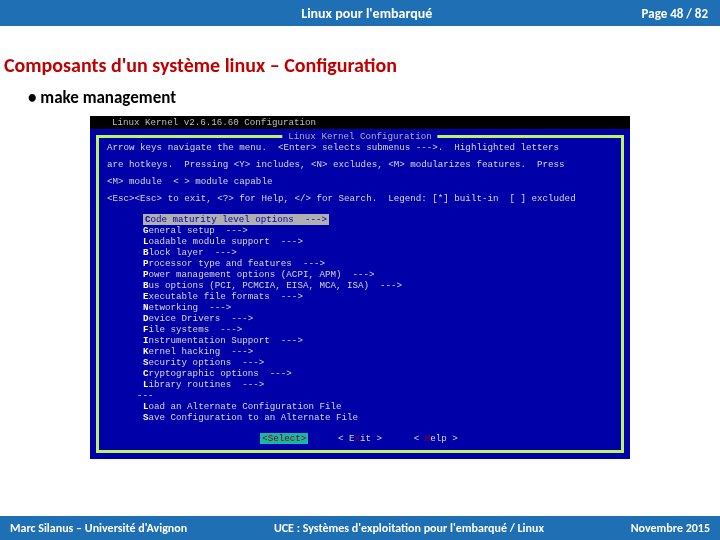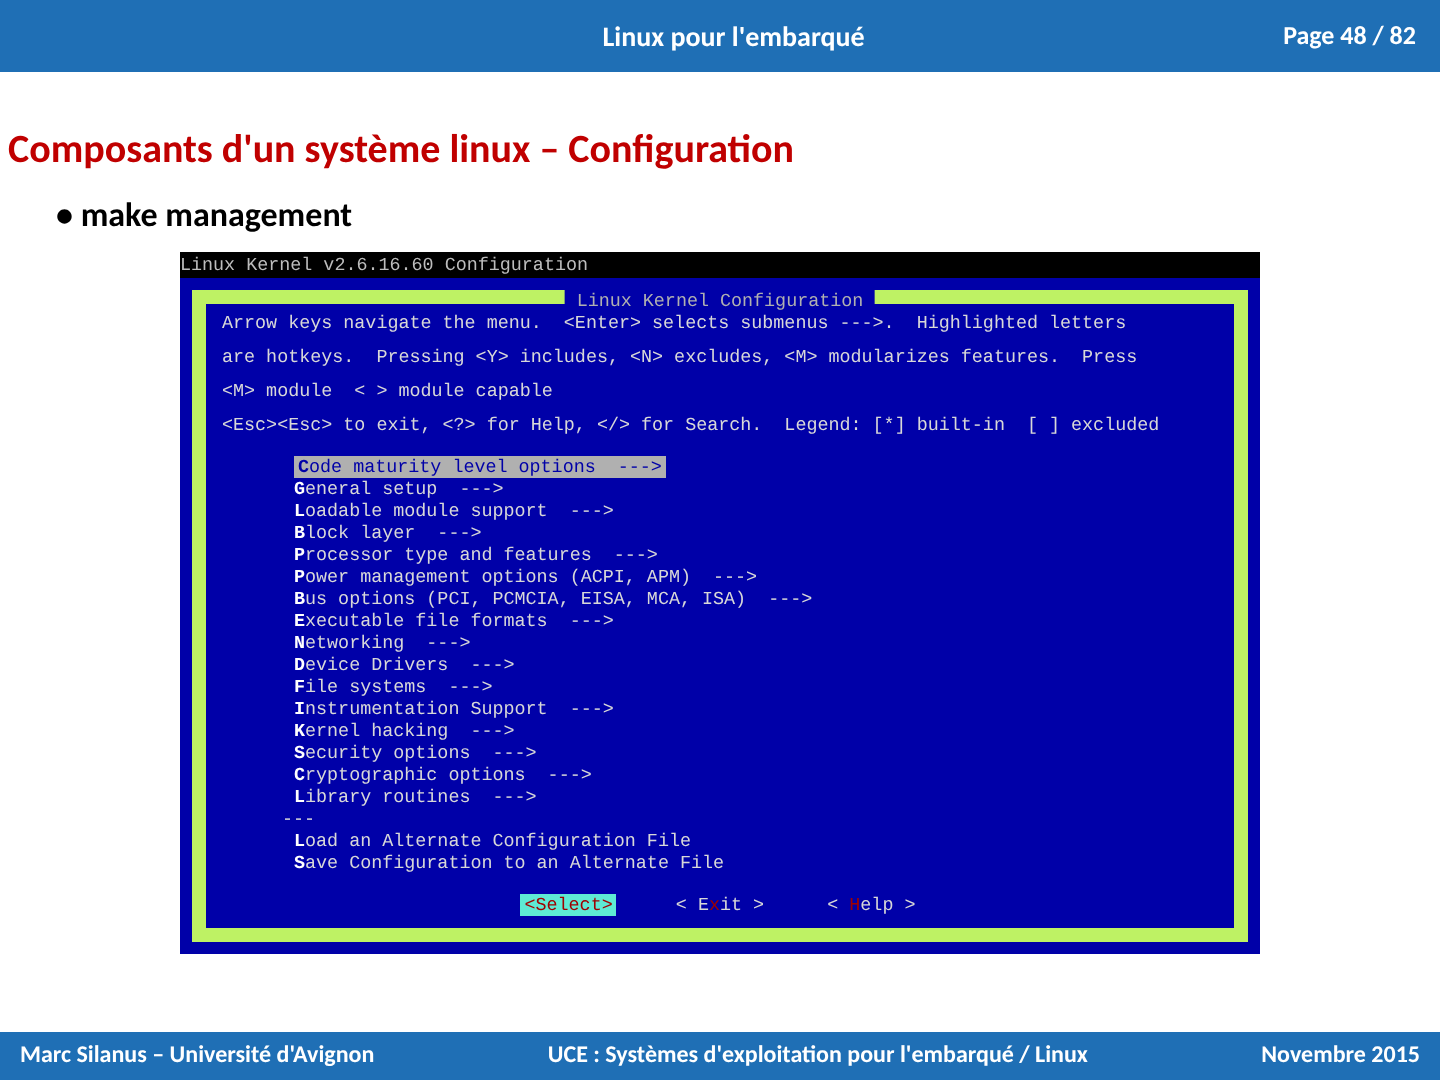--- a/index.html
+++ b/index.html
@@ -1,36 +1,36 @@
 <!DOCTYPE html>
 <html><head>
 <meta charset="utf-8">
 <style>
   * { box-sizing: border-box; margin: 0; padding: 0; }
   body { width: 720px; height: 540px; font-family: Calibri, Arial, sans-serif; background: #fff; overflow: hidden; position: relative; }
-  .topbar { background: #1f6fb5; height: 36px; display: flex; align-items: center; justify-content: space-between; color: #fff; font-weight: bold; font-size: 14px; padding: 0 12px; }
+  .topbar { background: #1f6fb5; height: 26px; display: flex; align-items: center; justify-content: space-between; color: #fff; font-weight: bold; font-size: 14px; padding: 0 12px; }
   .title-top { flex: 1; text-align: center; }
   .pagenum { font-size: 13px; }
   .heading { color: #c00000; font-size: 20px; font-weight: bold; padding: 10px 4px 6px 4px; margin-top: 17px; }
   .bullet { font-size: 17px; font-weight: bold; padding: 4px 0 8px 28px; }
   .bullet::before { content: "• "; }
   .shotwrap { margin: 0 0 0 90px; width: 540px; }
-  .term { background: #000; color: #bdbdbd; font-family: "Courier New", monospace; font-size: 9.2px; line-height: 1.15; padding: 2px 4px 0 0; }
+  .term { background: #000; color: #bdbdbd; font-family: "Courier New", monospace; font-size: 9.2px; line-height: 1.15; padding: 2px 4px 0 22px; }
   .blueframe { background: #0000a8; padding: 6px 6px 6px 6px; }
-  .greybox { position: relative; background: #0000a8; border: 7px solid #bef264; color: #b0b0b0; font-family: "Courier New", monospace; font-size: 9.2px; line-height: 1.2; padding: 4px 8px 6px 8px; min-height: 300px; }
+  .greybox { position: relative; background: #0000a8; border: 3px solid #bef264; color: #b0b0b0; font-family: "Courier New", monospace; font-size: 9.2px; line-height: 1.2; padding: 4px 8px 6px 8px; min-height: 300px; }
   .boxtitle { position: absolute; top: -7px; left: 50%; transform: translateX(-50%); background: #0000a8; color: #b0b0b0; padding: 0 6px; font-size: 9.2px; }
   .help { color: #d8d8d8; margin-bottom: 6px; white-space: pre-wrap; }
   .menuitem { margin-left: 36px; white-space: pre; color: #d8d8d8; }
   .menuitem.sel { background: #b0b0b0; color: #0000a8; display: inline-block; padding: 0 2px; }
   .hk { color: #ffffff; font-weight: bold; }
   .sel .hk { color: #0000a8; }
   .dashes { margin-left: 30px; color: #d8d8d8; }
   .buttons { text-align: center; margin-top: 10px; font-family: "Courier New", monospace; font-size: 9.2px; color: #d8d8d8; }
   .btn { padding: 0 2px; }
-  .btn.hot { background: #5eead4; color: #a00000; }
+  .btn.hot { background: #14b8a6; color: #a00000; }
   .btn .b-hk { color: #a00000; }
   .bottombar { position: absolute; bottom: 0; left: 0; right: 0; background: #1f6fb5; height: 24px; display: flex; align-items: center; color: #fff; font-weight: bold; font-size: 12px; padding: 0 10px; justify-content: space-between; }
   .bottombar .mid { flex: 1; text-align: center; }
 </style>
 </head>
 <body>
 
 <div class="topbar">
   <span style="width:80px"></span>
   <span class="title-top">Linux pour l'embarqué</span>

